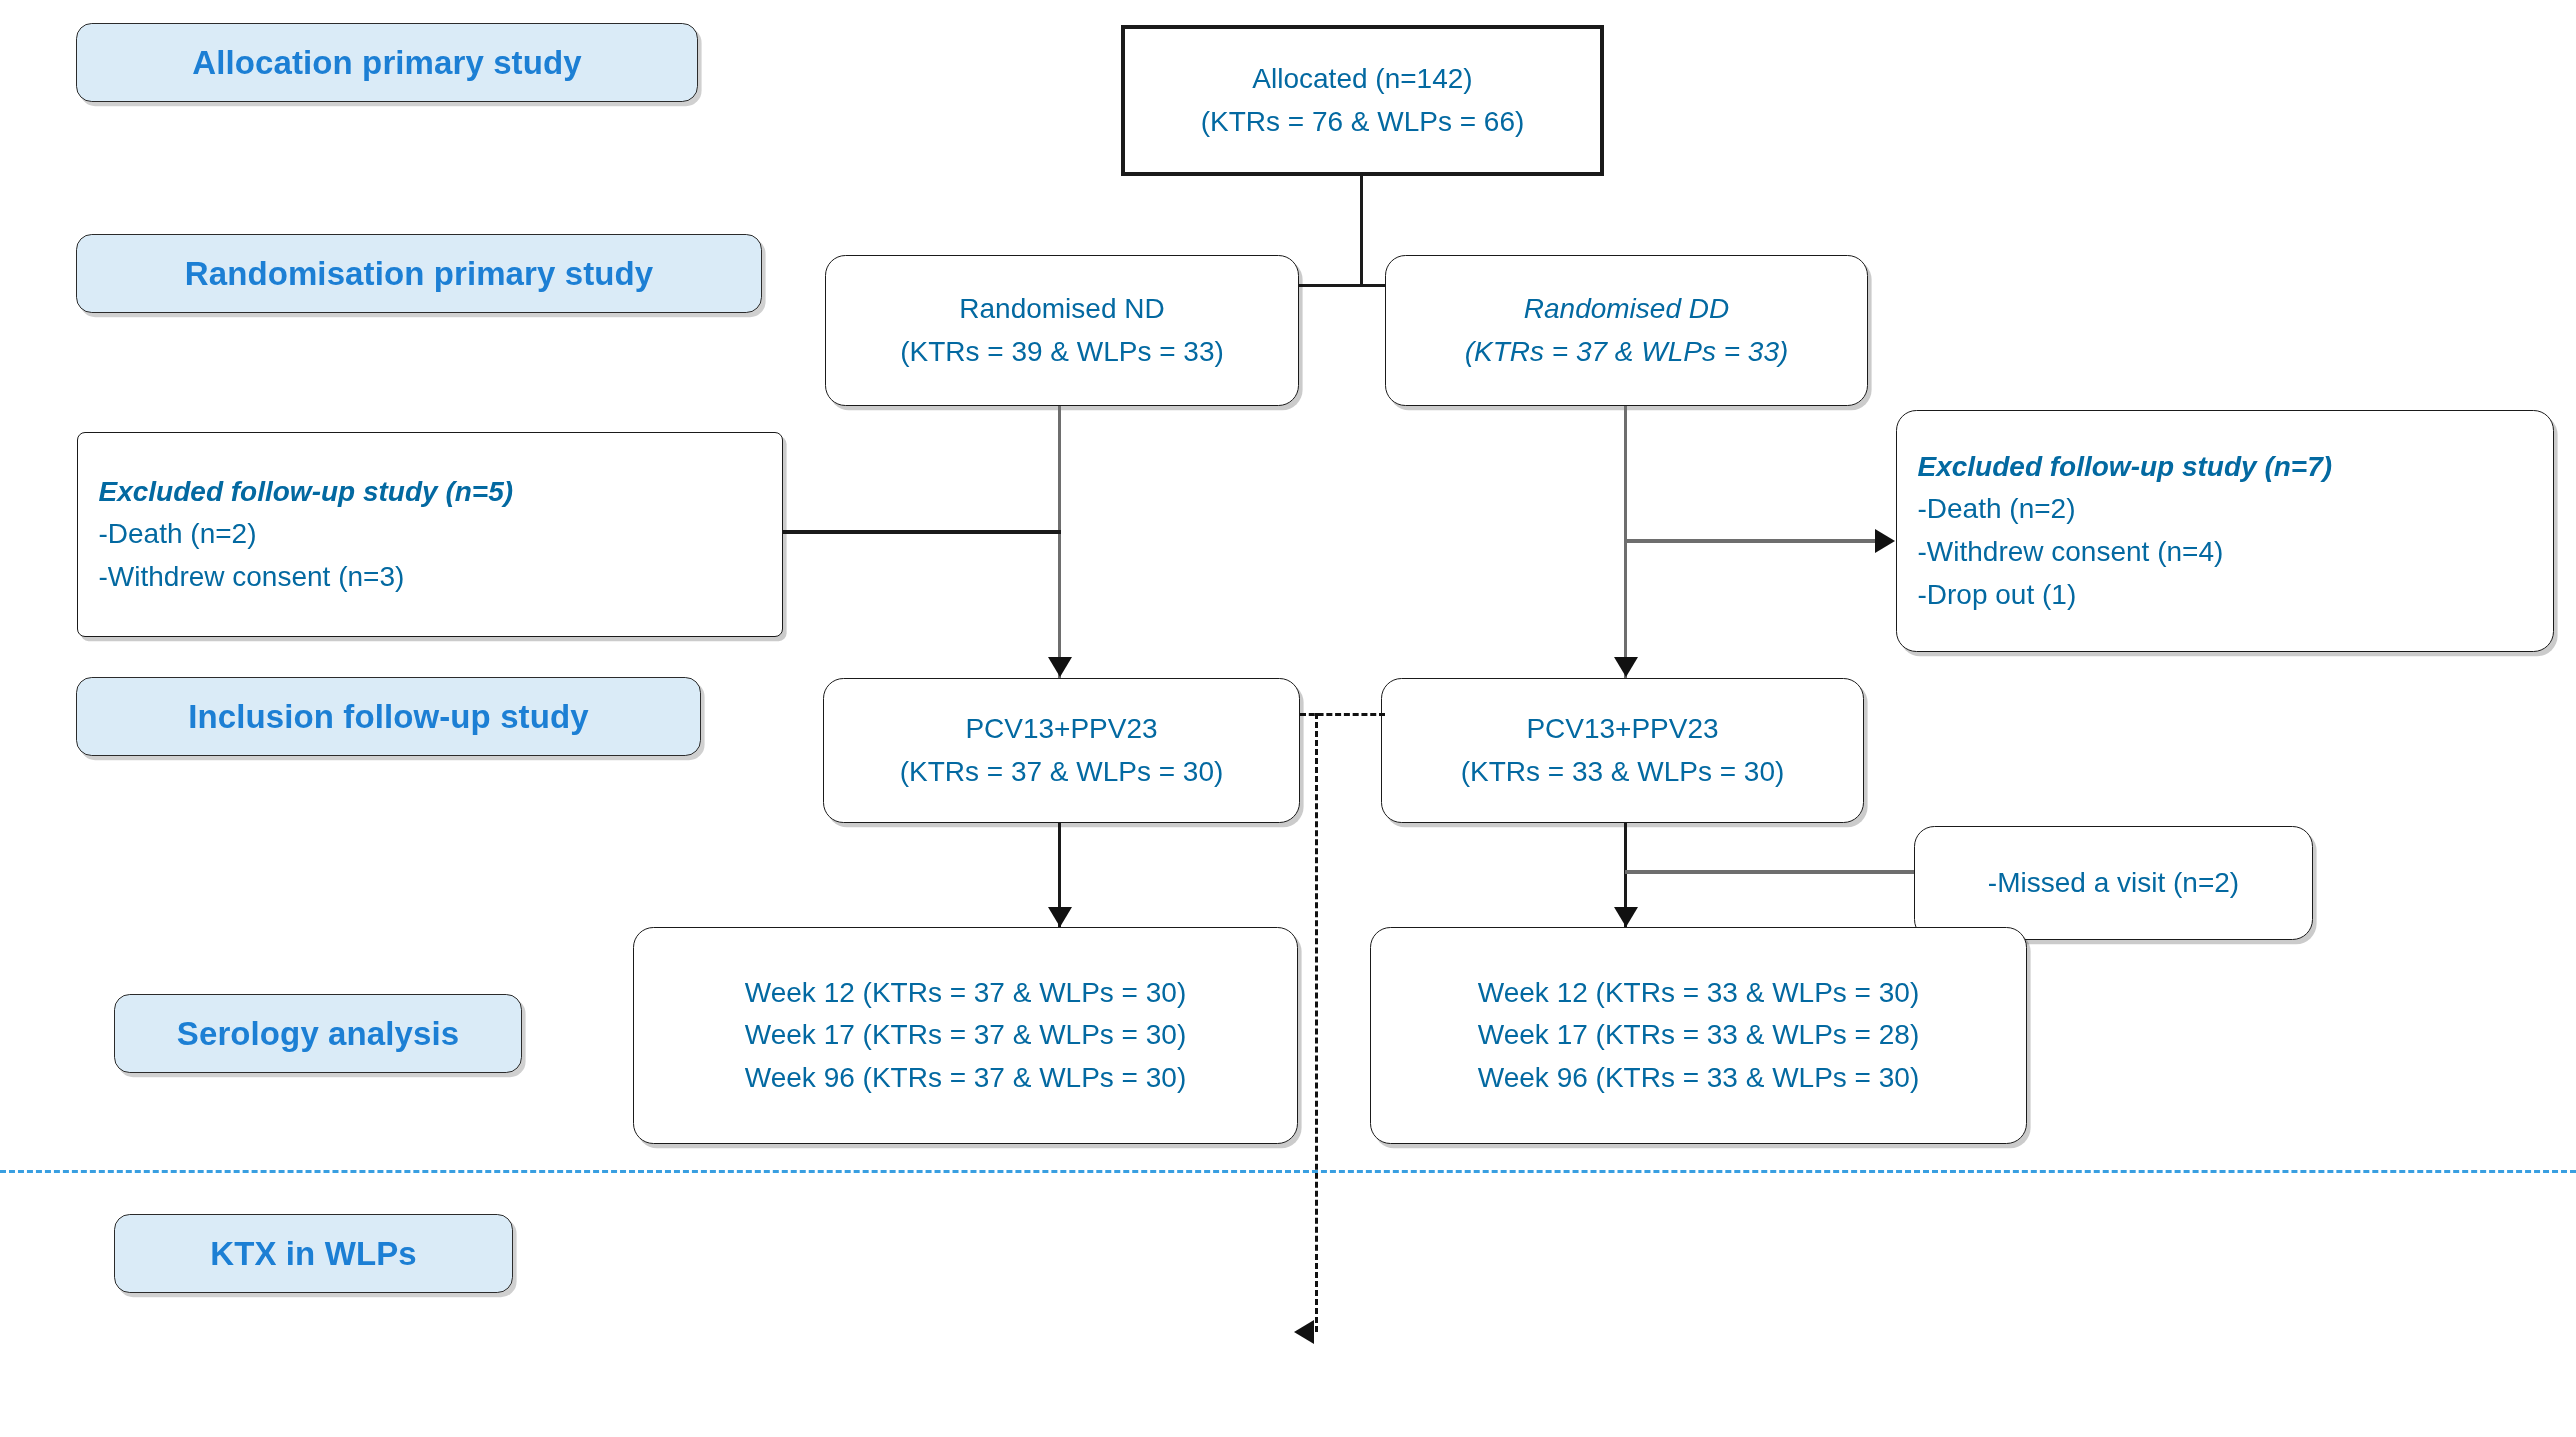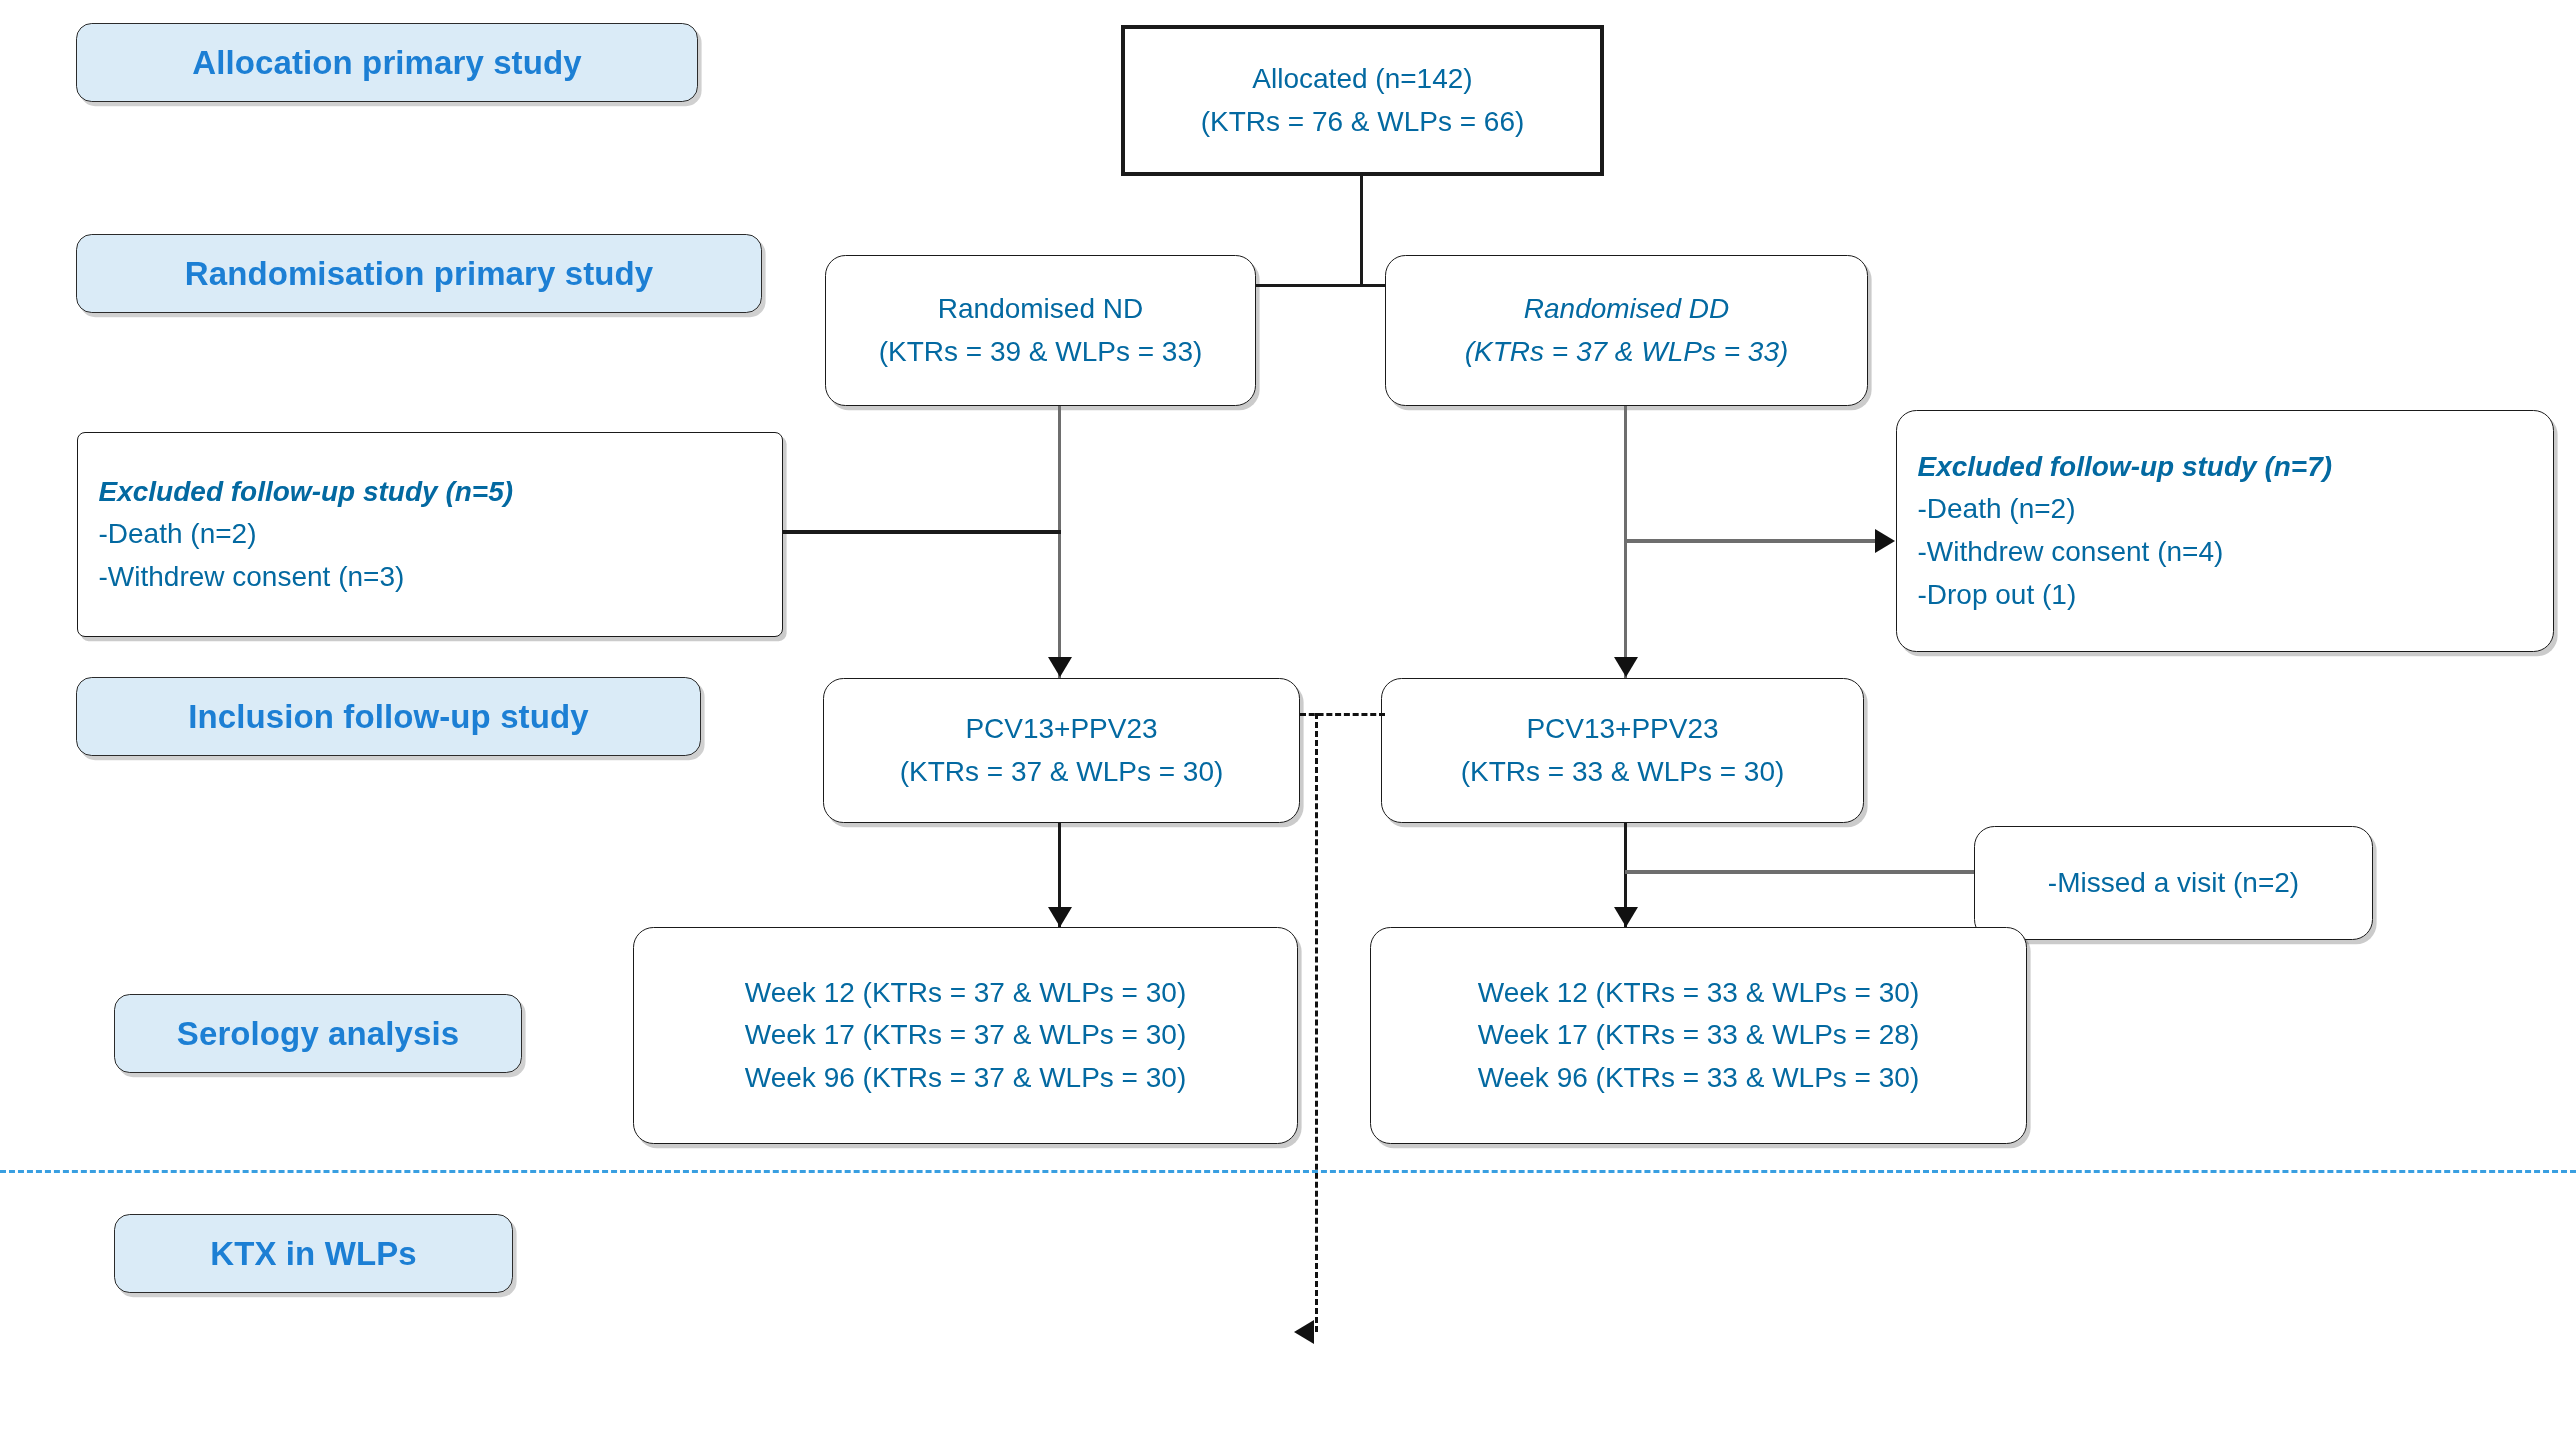--- a/index.html
+++ b/index.html
@@ -107,21 +107,21 @@
     <span class="ln">(KTRs = 76 &amp; WLPs = 66)</span>
   </div>
 
   <div class="vline dark" style="left:1360px;top:176px;width:3px;height:109px;"></div>
   <div class="hline dark" style="left:1068px;top:284px;width:586px;height:3px;"></div>
   <div class="vline dark" style="left:1067px;top:284px;width:3px;height:42px;"></div>
   <div class="vline dark" style="left:1651px;top:284px;width:3px;height:42px;"></div>
   <div class="arrow-down" style="left:1057px;top:319px;"></div>
   <div class="arrow-down" style="left:1641px;top:319px;"></div>
 
-  <div class="node rounded" style="left:825px;top:255px;width:431px;height:151px;">
+  <div class="node rounded" style="left:825px;top:255px;width:474px;height:151px;">
     <span class="ln">Randomised ND</span>
     <span class="ln">(KTRs = 39 &amp; WLPs = 33)</span>
   </div>
 
   <div class="node rounded" style="left:1385px;top:255px;width:483px;height:151px;font-style:italic;">
     <span class="ln">Randomised DD</span>
     <span class="ln">(KTRs = 37 &amp; WLPs = 33)</span>
   </div>
 
   <div class="vline" style="left:1058px;top:406px;width:3px;height:272px;"></div>
@@ -162,21 +162,21 @@
 
   <div class="vline dark" style="left:1058px;top:823px;width:3px;height:106px;"></div>
   <div class="arrow-down" style="left:1048px;top:907px;"></div>
 
   <div class="vline dark" style="left:1624px;top:823px;width:3px;height:106px;"></div>
   <div class="arrow-down" style="left:1614px;top:907px;"></div>
 
   <div class="hline" style="left:1625px;top:870px;width:384px;height:4.2px;"></div>
   <div class="arrow-right" style="left:2006px;top:860px;"></div>
 
-  <div class="node rounded pad" style="left:1974px;top:826px;width:399px;height:114px;">
+  <div class="node rounded pad" style="left:1914px;top:826px;width:399px;height:114px;">
     <span class="ln">-Missed a visit (n=2)</span>
   </div>
 
   <div class="node rounded pad" style="left:633px;top:927px;width:665px;height:217px;">
     <span class="ln">Week 12 (KTRs = 37 &amp; WLPs = 30)</span>
     <span class="ln">Week 17 (KTRs = 37 &amp; WLPs = 30)</span>
     <span class="ln">Week 96 (KTRs = 37 &amp; WLPs = 30)</span>
   </div>
 
   <div class="node rounded pad" style="left:1370px;top:927px;width:657px;height:217px;">

